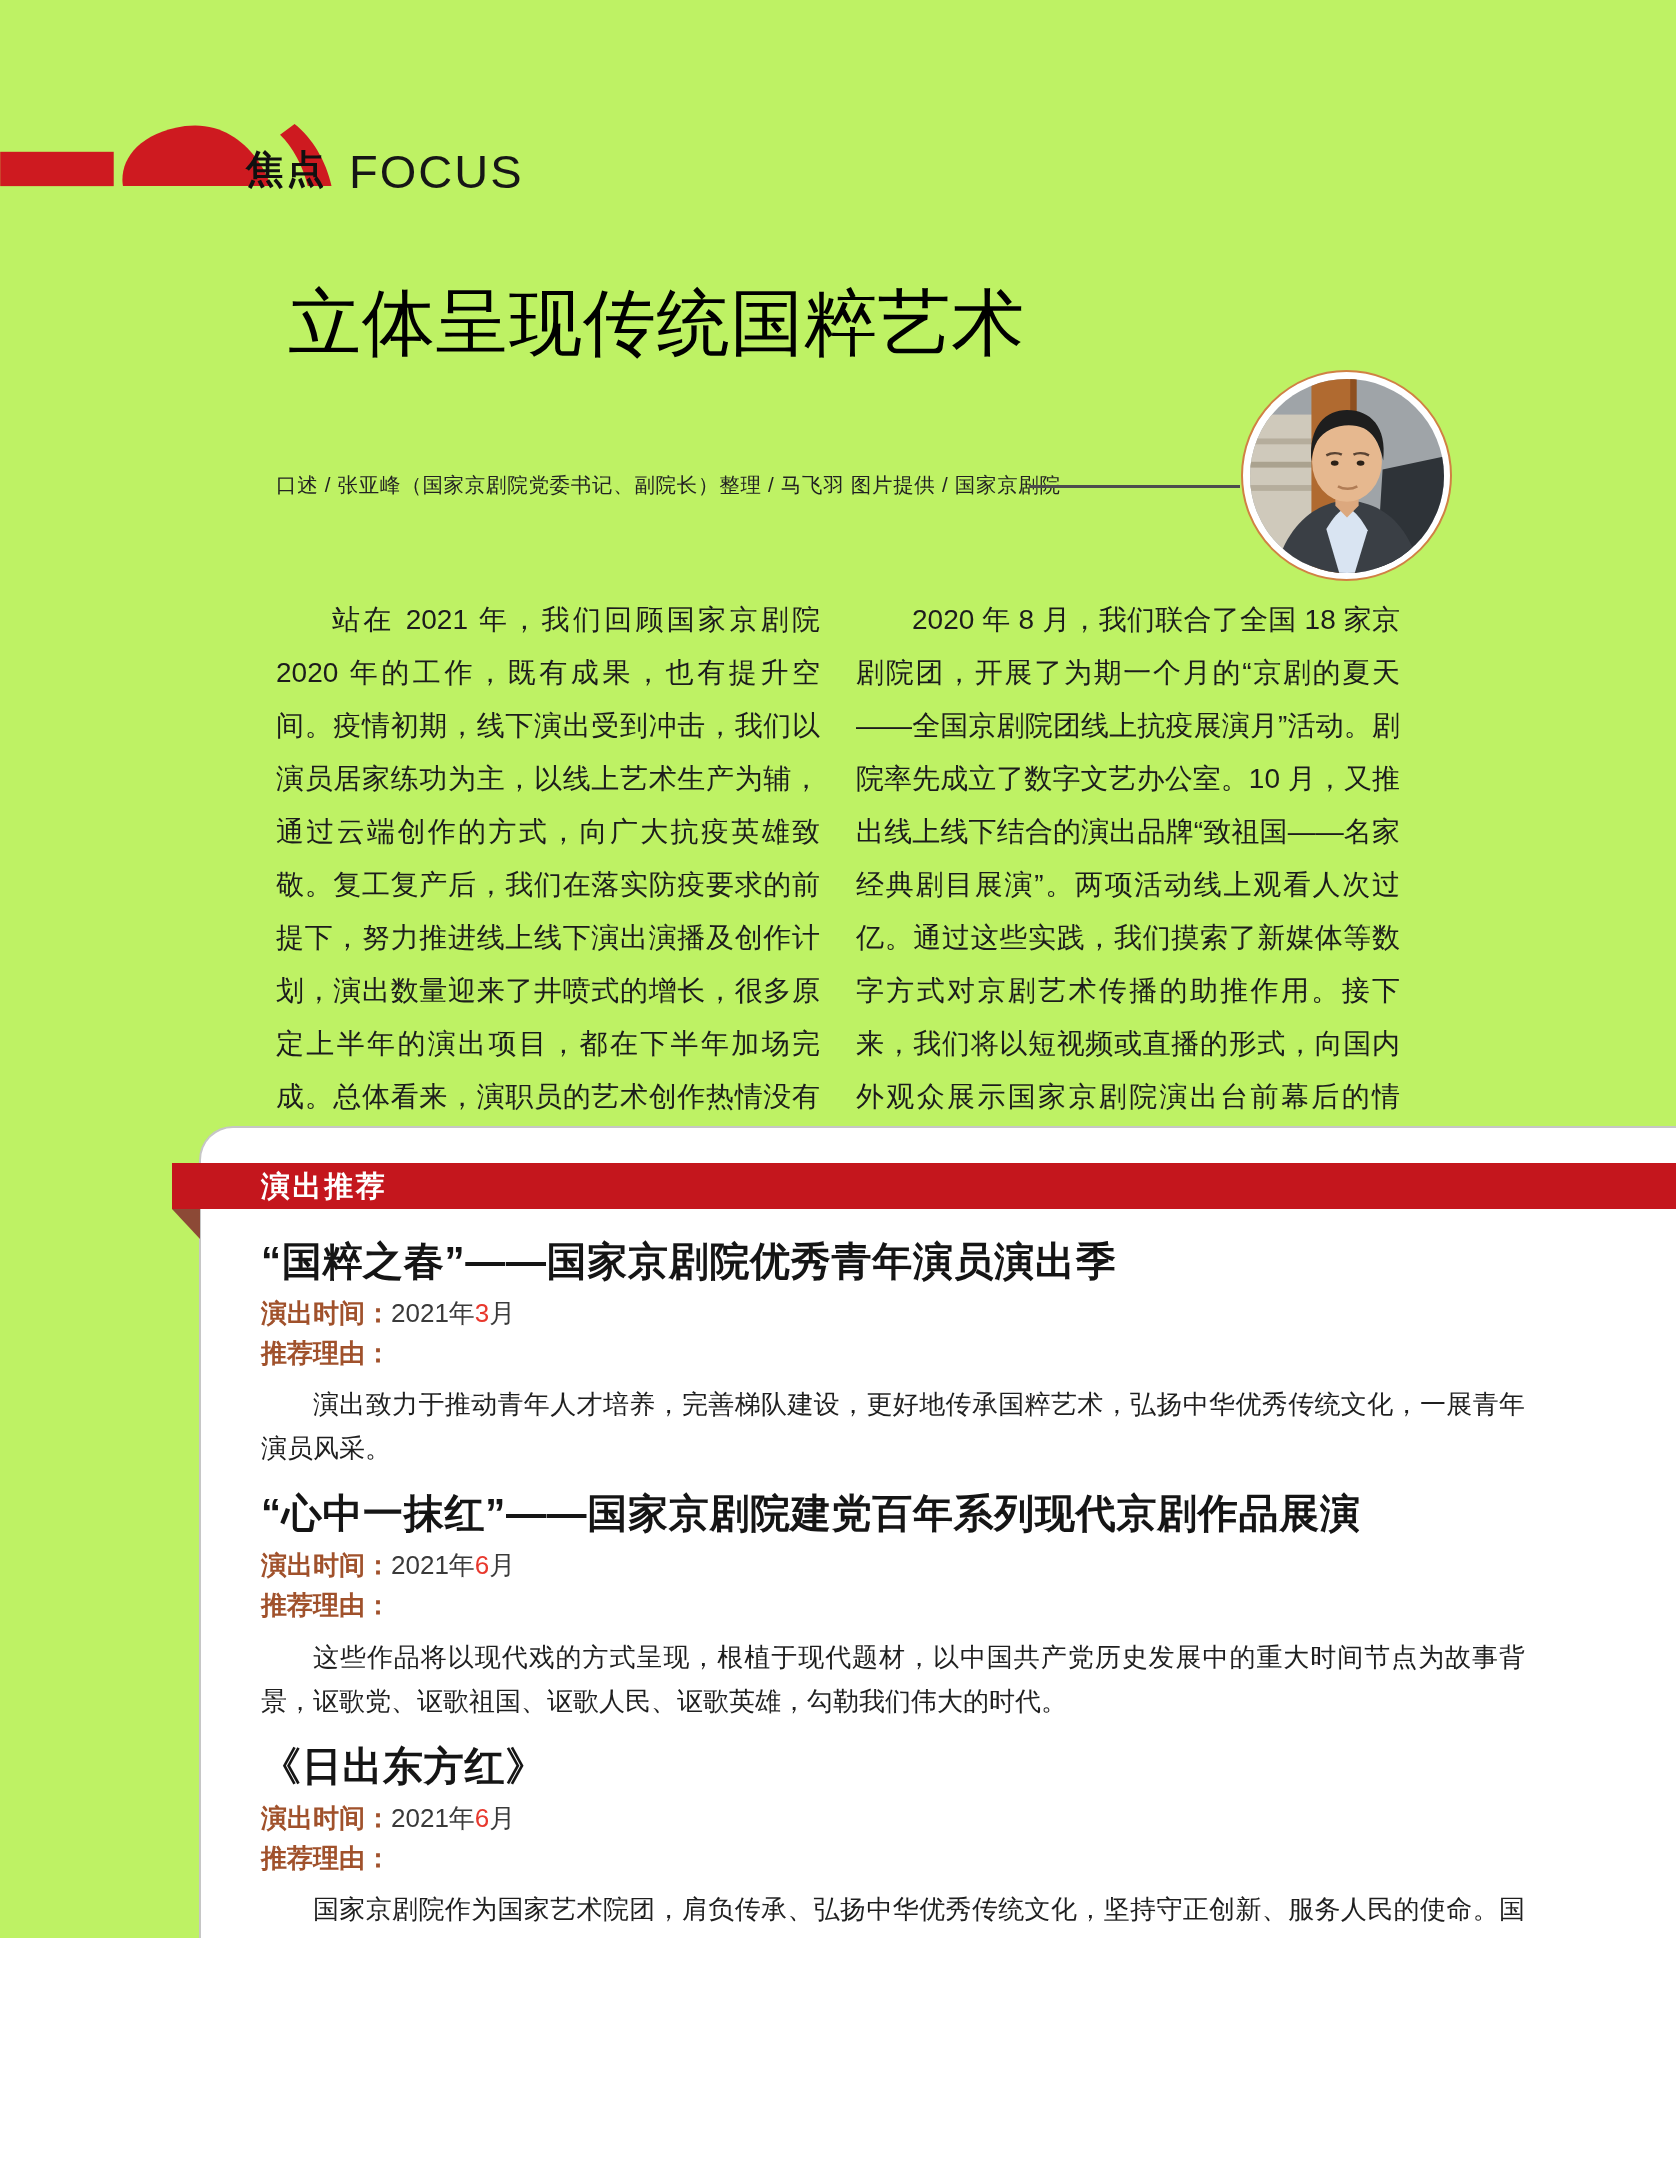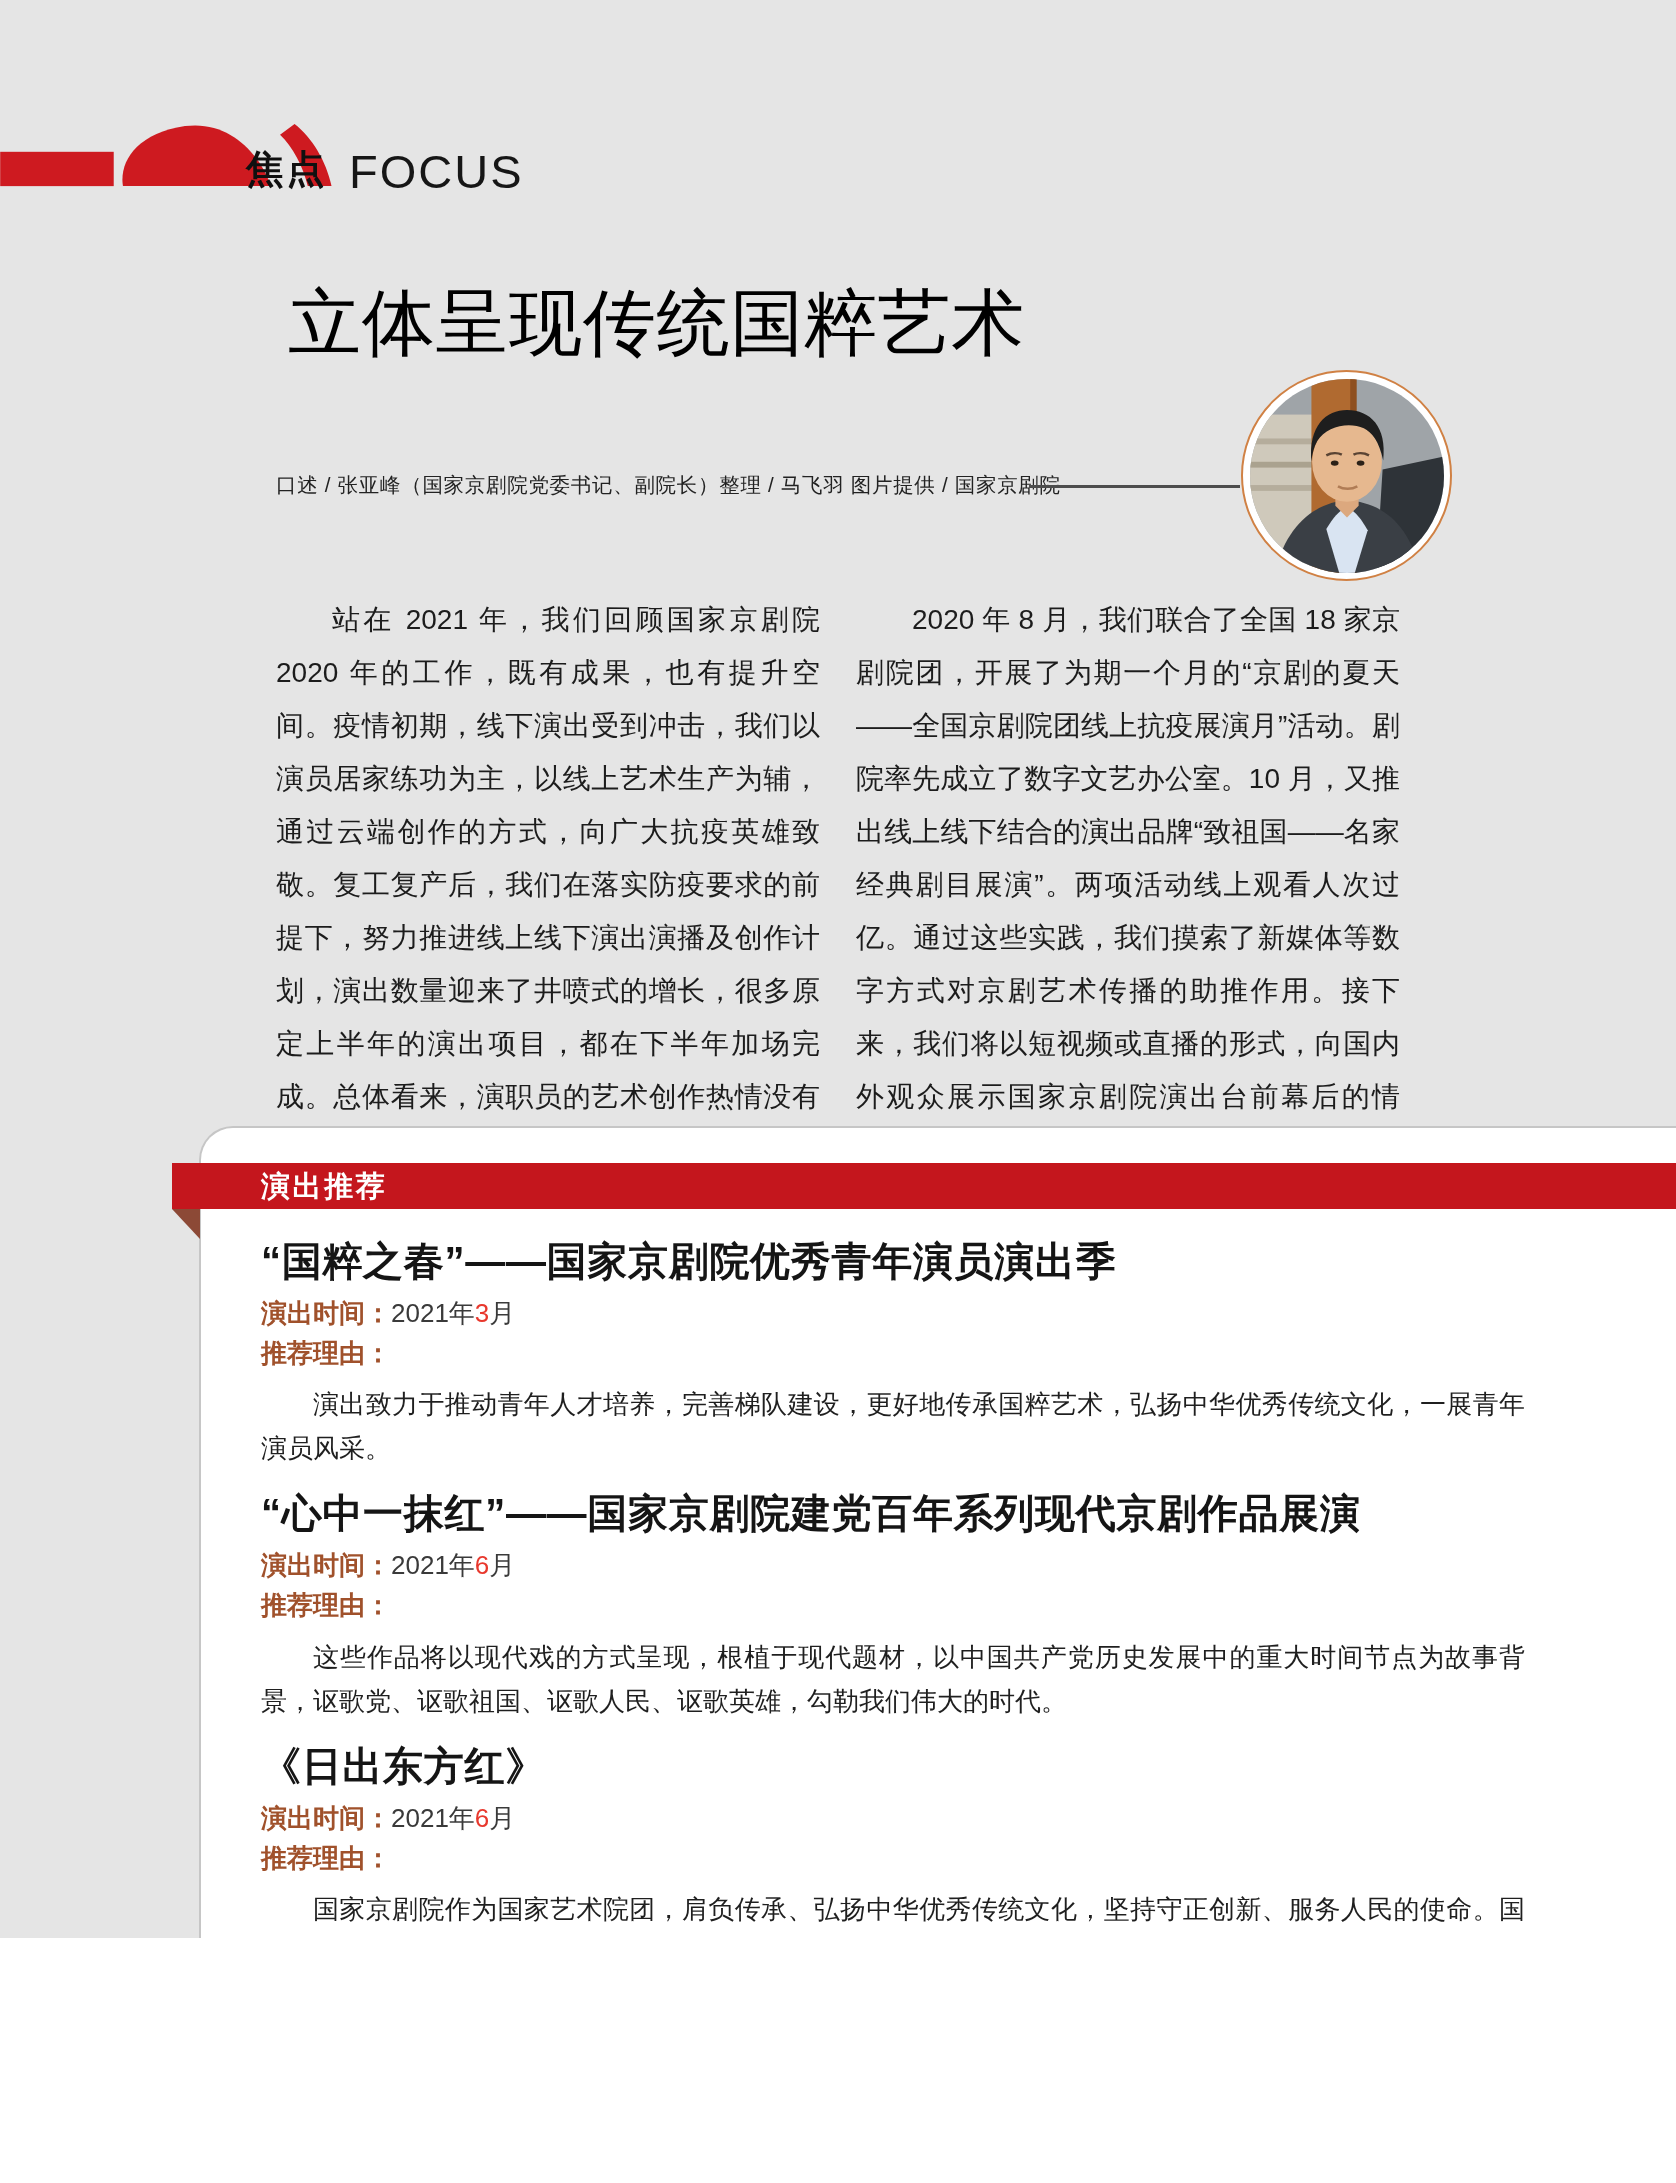--- a/index.html
+++ b/index.html
@@ -1,16 +1,16 @@
 <!DOCTYPE html>
 <html style="font-size:10.6px"><head>
 <meta charset="utf-8">
 <style>
   html,body{margin:0;padding:0;background:#ffffff;}
-  .page{position:relative;width:1676px;height:1938px;background:#e5e5e5;overflow:hidden;
+  .page{position:relative;width:1676px;height:1938px;background:#bef264;overflow:hidden;
         font-family:"Liberation Sans", sans-serif;color:#1c1c1c;}
 
   
   .logo-svg{position:absolute;left:0;top:99px;}
   .hdr-cn{position:absolute;left:246px;top:144px;font-size:38px;font-weight:bold;color:#101010;letter-spacing:2.6px;}
   .hdr-en{position:absolute;left:349px;top:144px;font-size:47px;color:#161616;
           font-family:Liberation Sans, sans-serif;letter-spacing:2px;}
 
   
   .article-title{position:absolute;left:276px;top:259px;margin:12px;font-weight:400;

